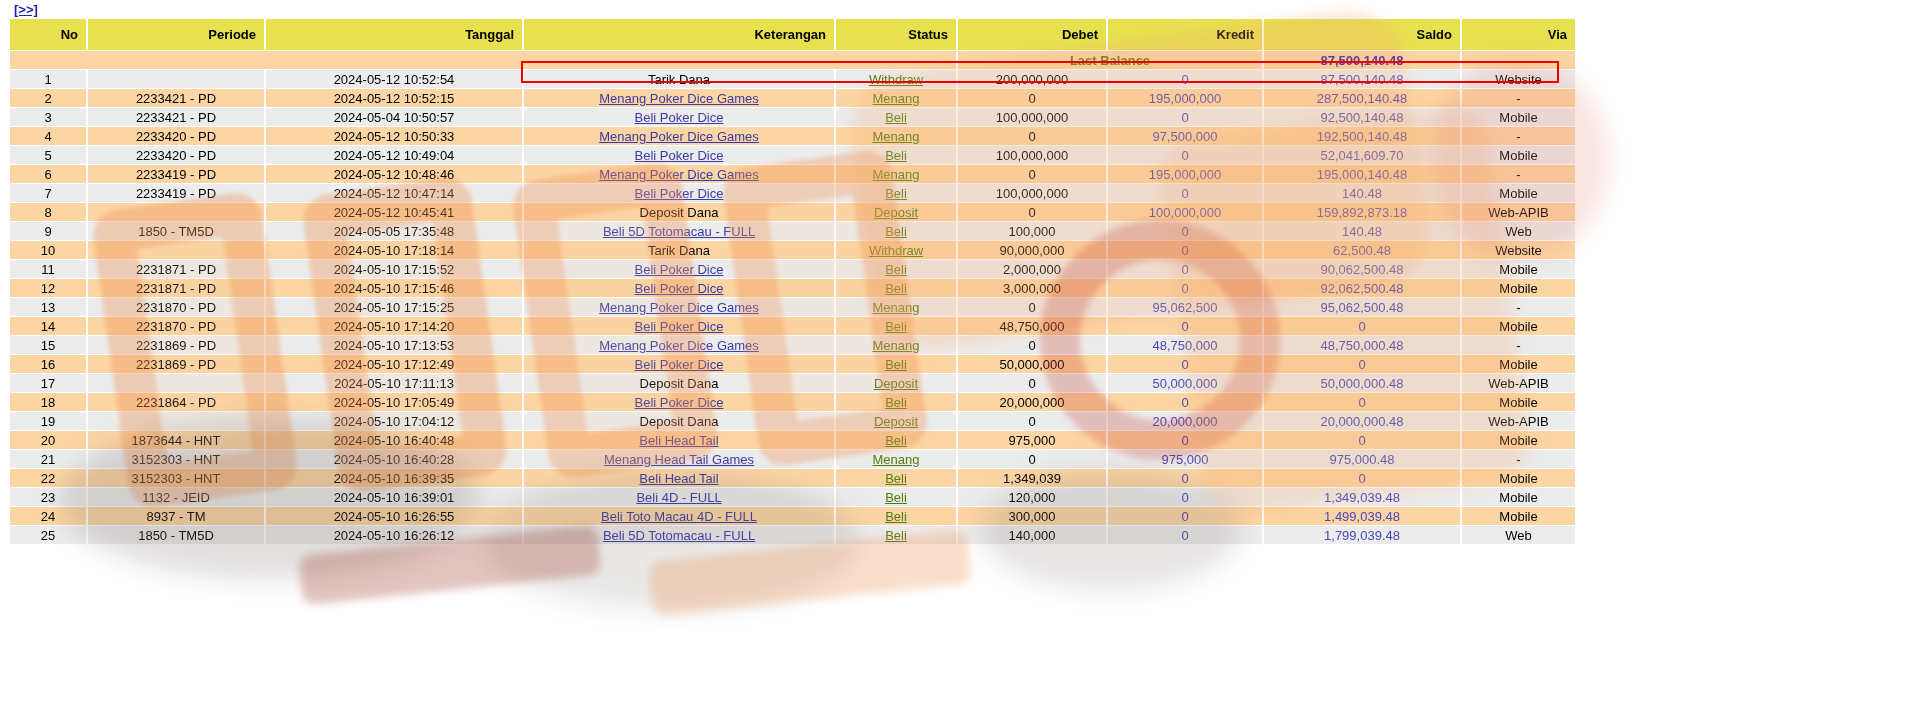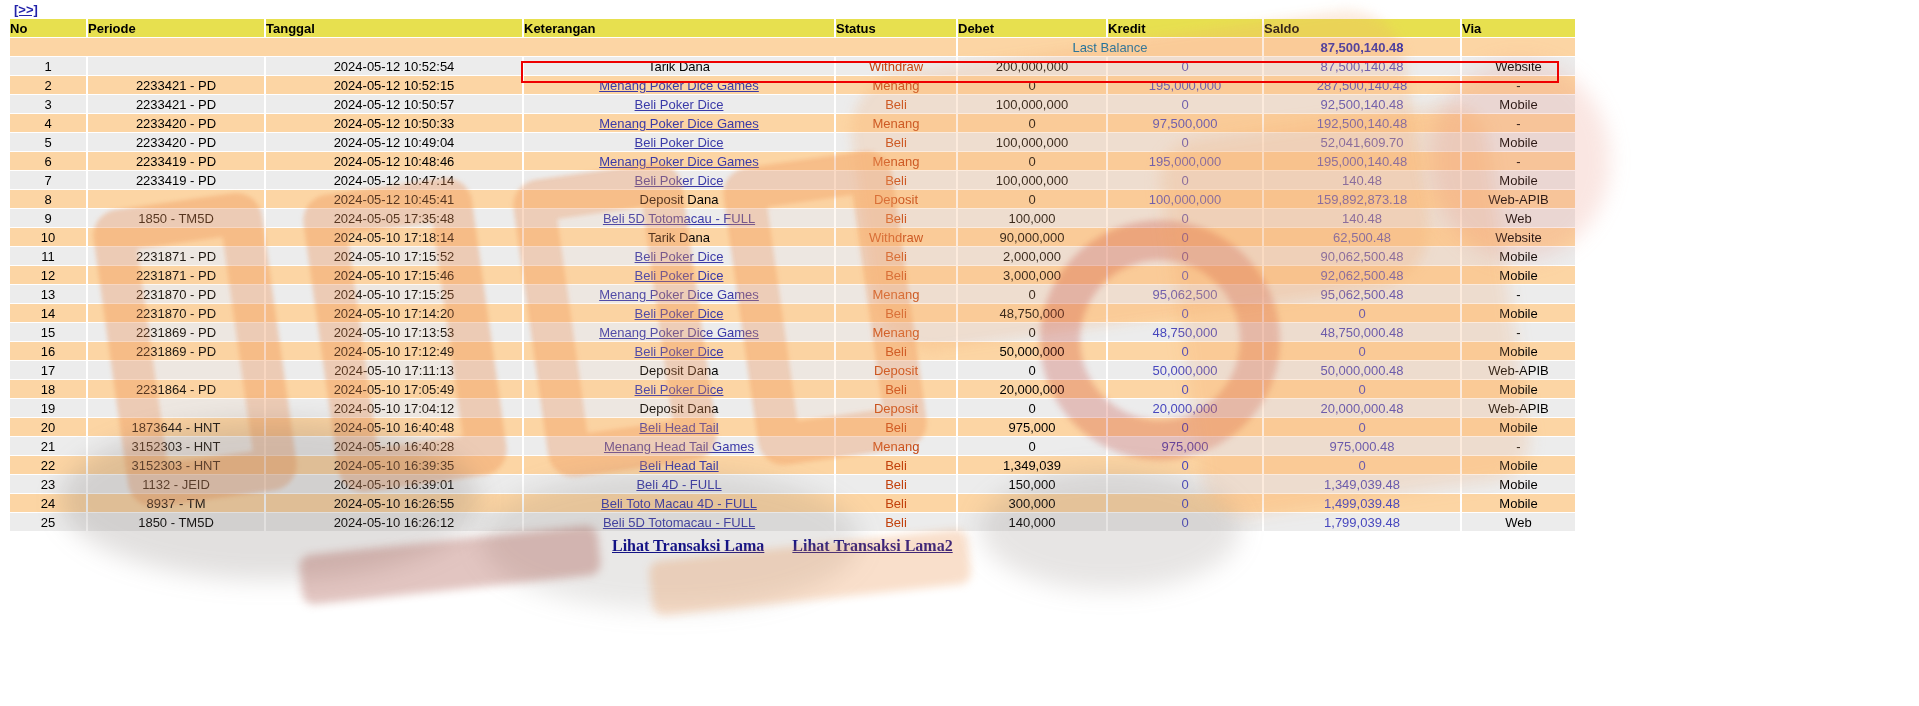--- a/index.html
+++ b/index.html
@@ -11,32 +11,32 @@
     display: inline-block; margin: 2px 0 1px 14px; font-size: 13px; font-weight: bold;
     color: #2222AA; text-decoration: underline; position: relative; z-index: 2; cursor: pointer;
   }
 
   table#tx {
     border-collapse: separate; border-spacing: 2px 1px; table-layout: fixed;
     width: 1549px; margin-left: 8px; position: relative; z-index: 2;
   }
   #tx th {
     background: #E7E04F; font-weight: bold; font-size: 13px; color: #000;
-    height: 18px; padding: 0; text-align: left; white-space: nowrap; overflow: hidden;
+    height: 18px; padding: 8px; text-align: right; white-space: nowrap; overflow: hidden;
   }
   #tx td {
     height: 18px; padding: 0; text-align: center; font-size: 13px; color: #000;
     vertical-align: middle; white-space: nowrap; overflow: hidden;
   }
   #rows tr:nth-child(odd) td { background: #ECECEC; }
   #rows tr:nth-child(even) td { background: #FCD5A4; }
   .lb-row td { background: #FCD5A4; }
-  .lb-label span { font-weight: normal; color: #0369a1; }
+  .lb-label span { font-weight: bold; color: #4d7c0f; }
   .lb-value span { font-weight: bold; color: #2222AA; }
-  .cell-status span { color: #c2410c; }
+  .cell-status span { color: #4d7c0f; text-decoration: underline; }
   .cell-kredit span, .cell-saldo span { color: #4747BE; }
   .ket-link { color: #3A3AA8; text-decoration: underline; cursor: pointer; margin-top: 31px; }
 
   .hl-box {
     position: absolute; left: 521px; top: 61px; width: 1038px; height: 22px;
     border: 2px solid #EE0000; z-index: 6; pointer-events: none;
   }
 
   .footer { margin: 5px 0 0 612px; position: relative; z-index: 2; display: flex; gap: 28px; }
   .footer a {
@@ -124,21 +124,21 @@
           <td class="cell-keterangan"><a class="ket-link">Menang Poker Dice Games</a></td>
           <td class="cell-status"><span>Menang</span></td>
           <td class="cell-debet"><span>0</span></td>
           <td class="cell-kredit"><span>195,000,000</span></td>
           <td class="cell-saldo"><span>287,500,140.48</span></td>
           <td class="cell-via"><span>-</span></td>
         </tr>
         <tr>
           <td class="cell-no"><span>3</span></td>
           <td class="cell-periode"><span>2233421 - PD</span></td>
-          <td class="cell-tanggal"><span>2024-05-12 10:50:57</span></td>
+          <td class="cell-tanggal"><span>2024-05-04 10:50:57</span></td>
           <td class="cell-keterangan"><a class="ket-link">Beli Poker Dice</a></td>
           <td class="cell-status"><span>Beli</span></td>
           <td class="cell-debet"><span>100,000,000</span></td>
           <td class="cell-kredit"><span>0</span></td>
           <td class="cell-saldo"><span>92,500,140.48</span></td>
           <td class="cell-via"><span>Mobile</span></td>
         </tr>
         <tr>
           <td class="cell-no"><span>4</span></td>
           <td class="cell-periode"><span>2233420 - PD</span></td>
@@ -347,21 +347,21 @@
           <td class="cell-kredit"><span>0</span></td>
           <td class="cell-saldo"><span>0</span></td>
           <td class="cell-via"><span>Mobile</span></td>
         </tr>
         <tr>
           <td class="cell-no"><span>23</span></td>
           <td class="cell-periode"><span>1132 - JEID</span></td>
           <td class="cell-tanggal"><span>2024-05-10 16:39:01</span></td>
           <td class="cell-keterangan"><a class="ket-link">Beli 4D - FULL</a></td>
           <td class="cell-status"><span>Beli</span></td>
-          <td class="cell-debet"><span>150,000</span></td>
+          <td class="cell-debet"><span>120,000</span></td>
           <td class="cell-kredit"><span>0</span></td>
           <td class="cell-saldo"><span>1,349,039.48</span></td>
           <td class="cell-via"><span>Mobile</span></td>
         </tr>
         <tr>
           <td class="cell-no"><span>24</span></td>
           <td class="cell-periode"><span>8937 - TM</span></td>
           <td class="cell-tanggal"><span>2024-05-10 16:26:55</span></td>
           <td class="cell-keterangan"><a class="ket-link">Beli Toto Macau 4D - FULL</a></td>
           <td class="cell-status"><span>Beli</span></td>
@@ -377,24 +377,20 @@
           <td class="cell-keterangan"><a class="ket-link">Beli 5D Totomacau - FULL</a></td>
           <td class="cell-status"><span>Beli</span></td>
           <td class="cell-debet"><span>140,000</span></td>
           <td class="cell-kredit"><span>0</span></td>
           <td class="cell-saldo"><span>1,799,039.48</span></td>
           <td class="cell-via"><span>Web</span></td>
         </tr>
       </tbody>
   </table>
 
-  <div class="footer">
-    <a>Lihat Transaksi Lama</a>
-    <a>Lihat Transaksi Lama2</a>
-  </div>
 
   <div class="hl-box"></div>
 
   <div class="watermark">
     <div class="wm-b1"></div>
     <div class="wm-b2"></div>
     <div class="wm-b3"></div>
     <div class="wm-b4"></div>
     <div class="wm-top"></div>
     <div class="wm-ring"></div>

